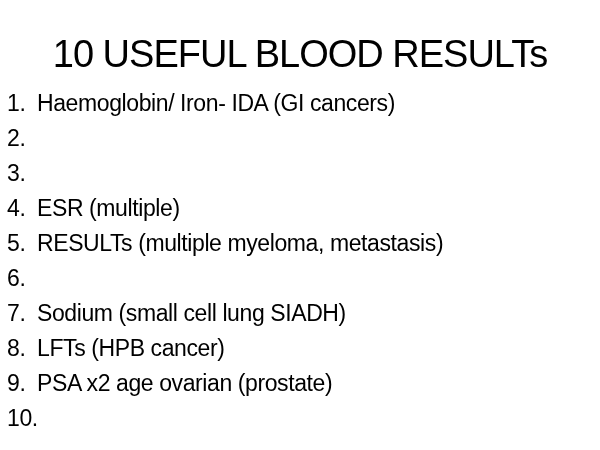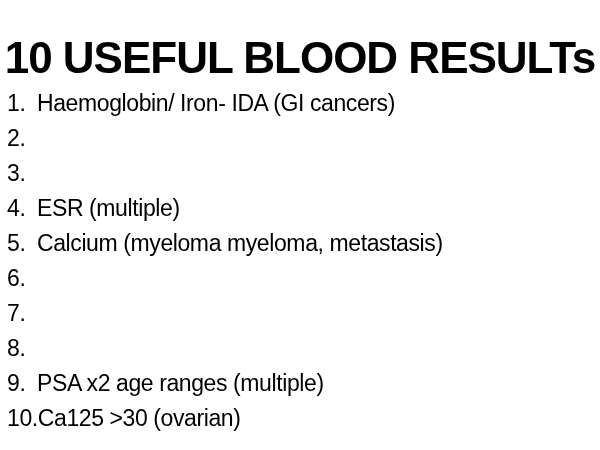--- a/index.html
+++ b/index.html
@@ -17,22 +17,22 @@
     background: #ffffff;
     font-family: "Liberation Sans", sans-serif;
     color: #000000;
   }
   .slide-title {
     position: absolute;
     top: 33px;
     left: 0;
     width: 100%;
     text-align: center;
-    font-size: 44px;
-    font-weight: 700;
+    font-size: 38px;
+    font-weight: 400;
     line-height: 1.15;
     letter-spacing: -1px;
     white-space: nowrap;
   }
   .blood-list {
     position: absolute;
     top: 86px;
     left: 7px;
     right: 0;
     font-size: 23px;
@@ -74,39 +74,40 @@
       <span class="list-num">3.</span>
     </div>
 
     <div class="list-row">
       <span class="list-num">4.</span>
       <span class="list-text">ESR (multiple)</span>
     </div>
 
     <div class="list-row">
       <span class="list-num">5.</span>
-      <span class="list-text">Calcium (myeloma myeloma, metastasis)</span>
+      <span class="list-text">RESULTs (multiple myeloma, metastasis)</span>
     </div>
 
     <div class="list-row">
       <span class="list-num">6.</span>
     </div>
 
     <div class="list-row">
       <span class="list-num">7.</span>
+      <span class="list-text">Sodium (small cell lung SIADH)</span>
     </div>
 
     <div class="list-row">
       <span class="list-num">8.</span>
+      <span class="list-text">LFTs (HPB cancer)</span>
     </div>
 
     <div class="list-row">
       <span class="list-num">9.</span>
-      <span class="list-text">PSA x2 age ranges (multiple)</span>
+      <span class="list-text">PSA x2 age ovarian (prostate)</span>
     </div>
 
     <div class="list-row">
       <span class="list-num">10.</span>
-      <span class="list-text">Ca125 &gt;30 (ovarian)</span>
     </div>
 
   </div>
 </div>
 
 </body></html>

